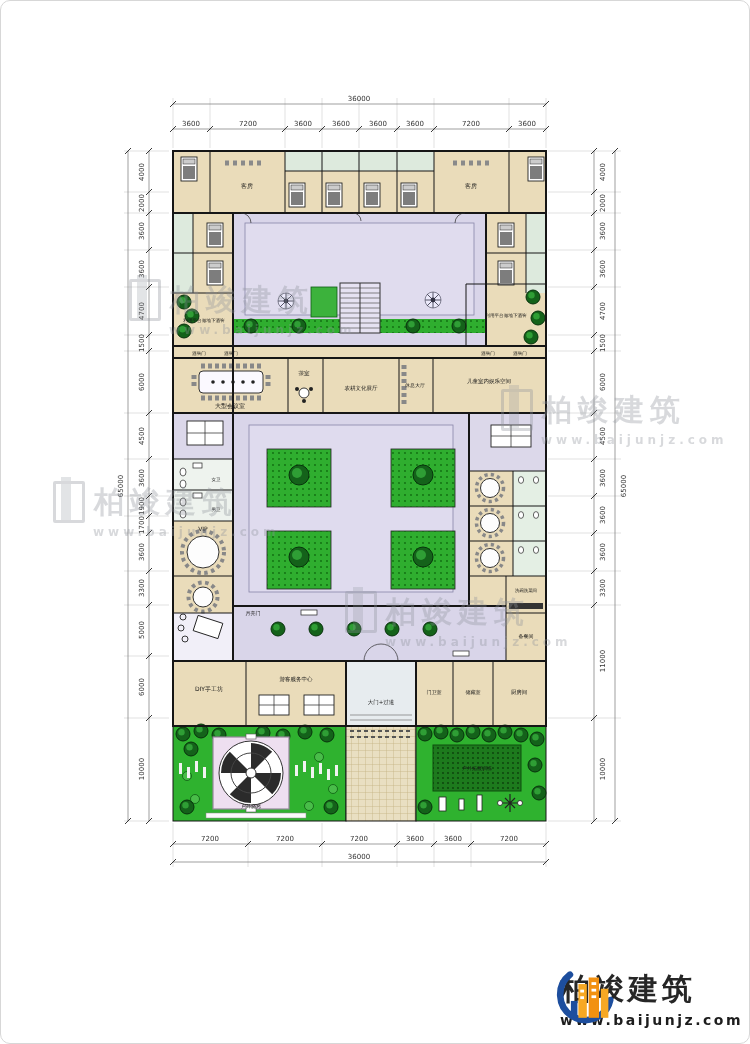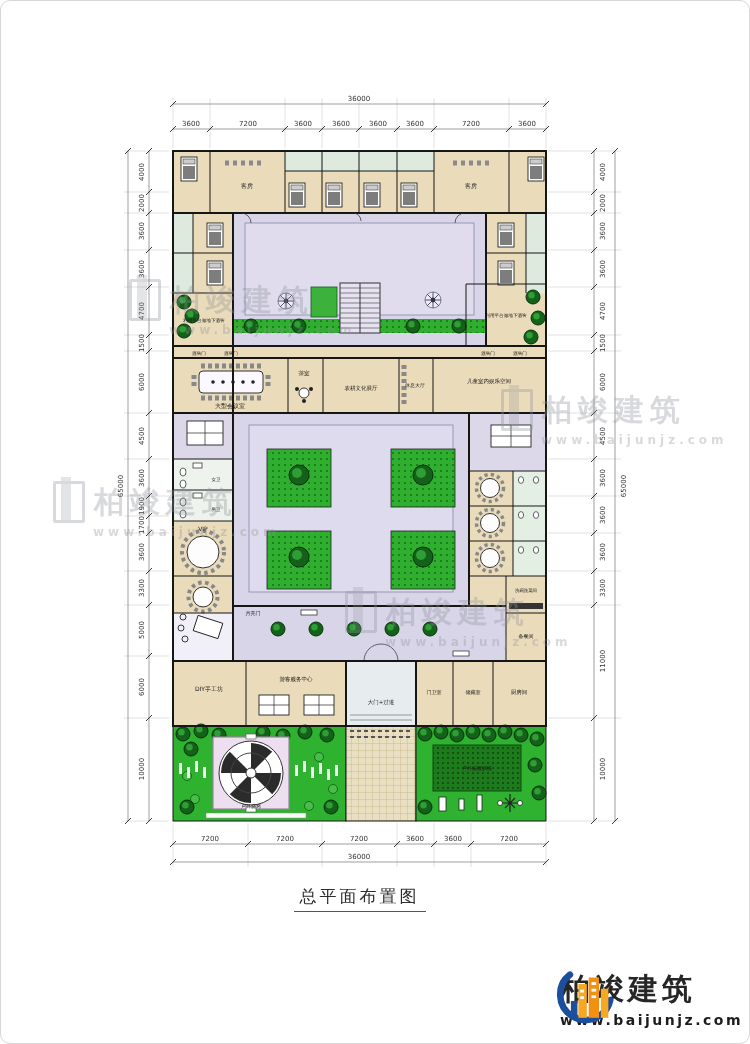--- a/index.html
+++ b/index.html
@@ -458,23 +458,20 @@
   <div class="wm-url">www.baijunjz.com</div>
 </div>
 <div class="wm" style="left:344px;top:590px;">
   <div class="wm-row">
         <span class="wm-icon"></span>
     <span class="wm-name">柏竣建筑</span>
       </div>
   <div class="wm-url">www.baijunjz.com</div>
 </div>
 
-<div class="plan-title">
-  <span>总平面布置图</span>
-</div>
 
 <div class="logo">
   <svg width="60" height="62" viewBox="0 0 64 66">
     <path d="M17,6 A27,27 0 1 0 60,33" fill="none" stroke="#1d4e9e" stroke-width="7" stroke-linecap="round"></path>
     <rect x="18" y="34" width="7" height="18" fill="#1d4e9e"></rect>
     <rect x="26" y="16" width="9" height="36" fill="#f7a823"></rect>
     <rect x="37" y="9" width="11" height="43" fill="#f29111"></rect>
     <rect x="50" y="21" width="8" height="31" fill="#f7a823"></rect>
     <rect x="40" y="14" width="5" height="3" fill="#fff"></rect>
     <rect x="40" y="21" width="5" height="3" fill="#fff"></rect>

